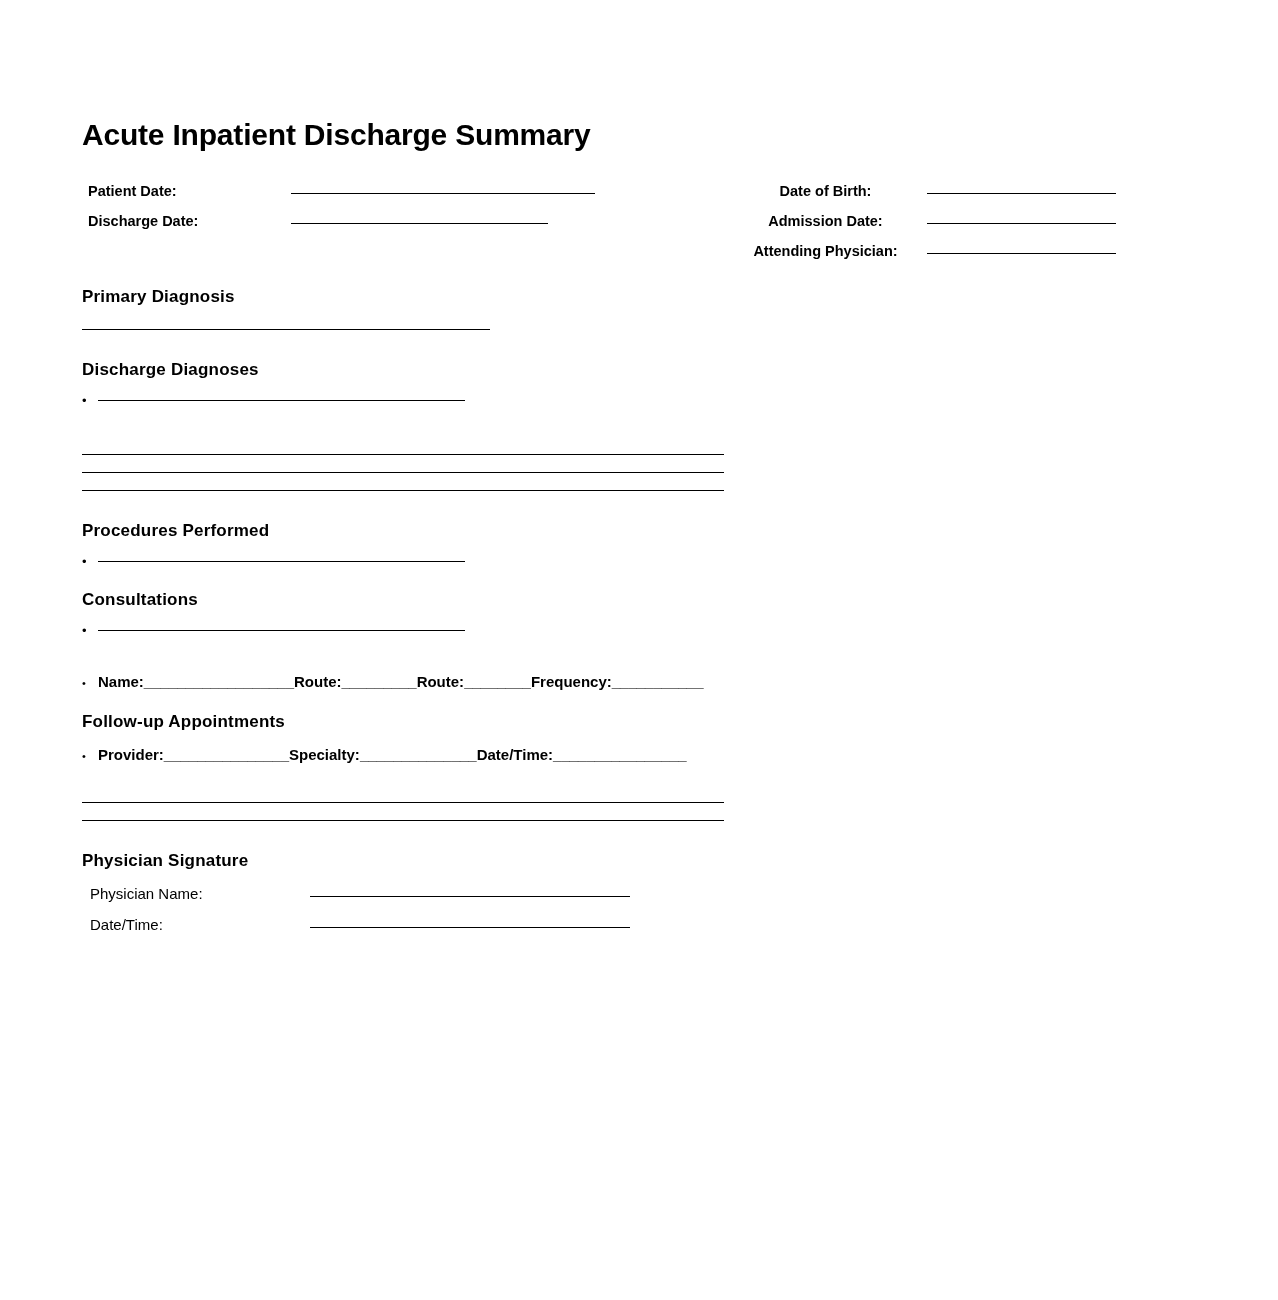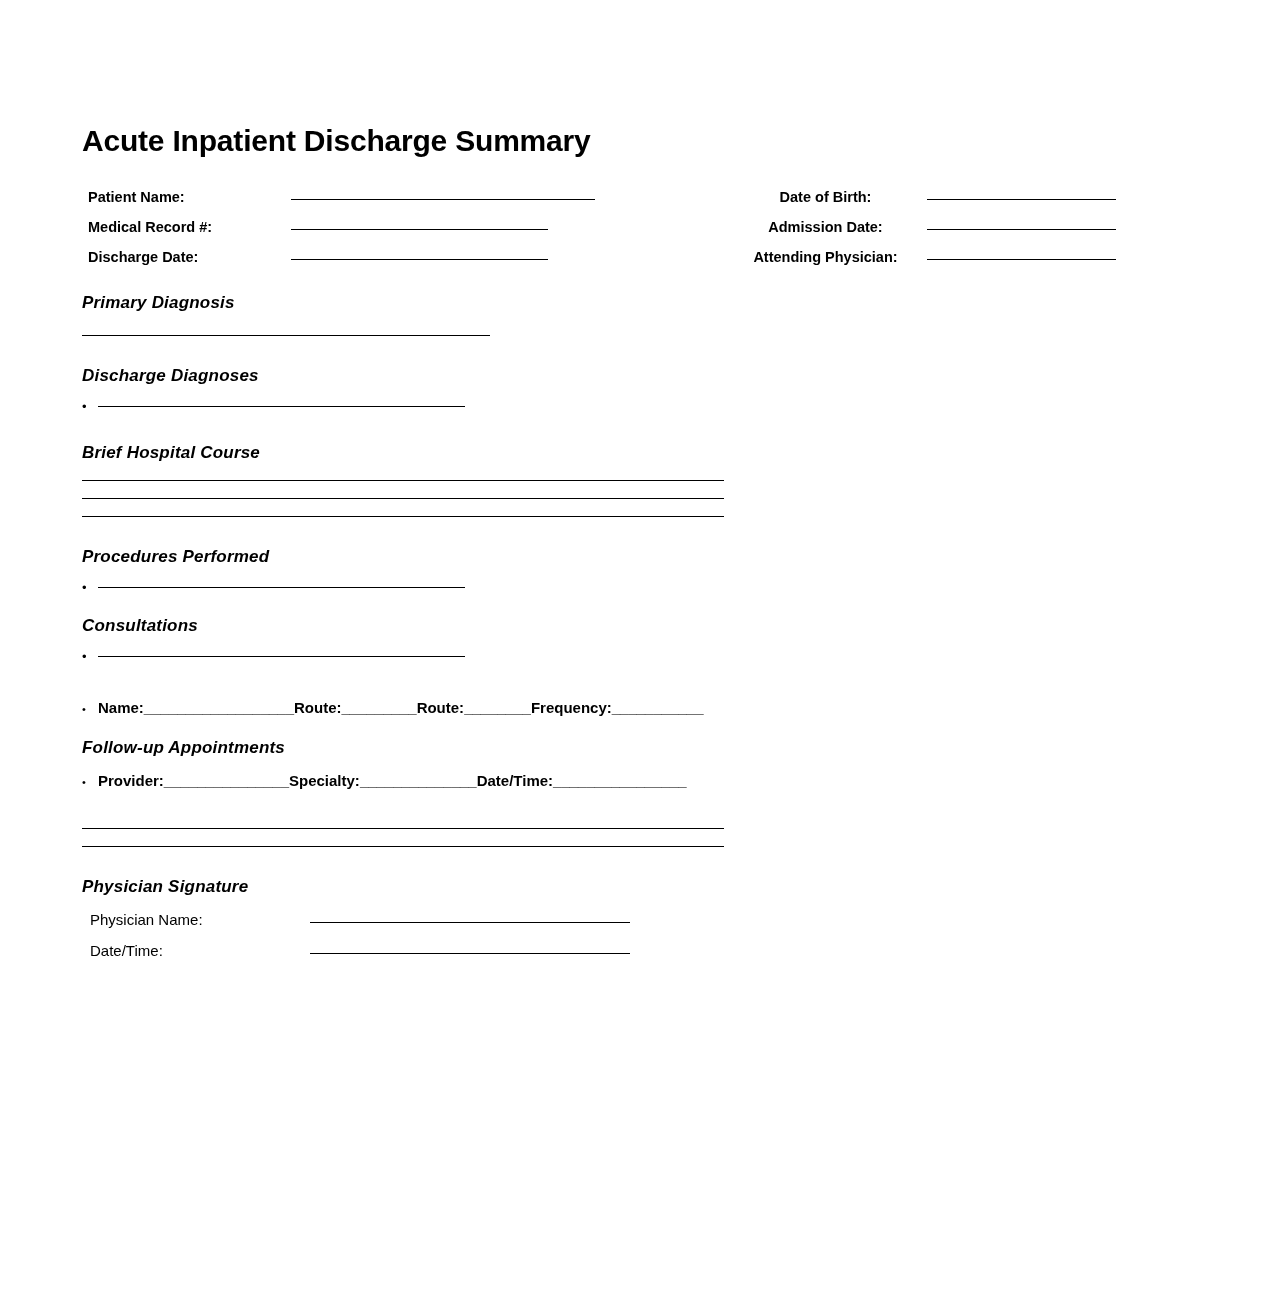--- a/index.html
+++ b/index.html
@@ -14,21 +14,21 @@
   .page {
     position: relative;
     width: 1278px;
     height: 1300px;
     background: #ffffff;
     overflow: hidden;
   }
   .doc {
     position: absolute;
     left: 82px;
-    top: 124px;
+    top: 118px;
     width: 1040px;
   }
 
   
   .doc-title {
     font-size: 30px;
     font-weight: bold;
     letter-spacing: -0.2px;
     line-height: 1.1;
     margin: 0 0 32px 0;
@@ -70,21 +70,20 @@
   .ml-304 { width: 304px; }
   .ml-257 { width: 257px; }
   .ml-189 { width: 189px; }
 
   
   .section-title {
     font-size: 17px;
     font-weight: bold;
     letter-spacing: 0.2px;
     margin: 0;
-    font-style: italic;
   }
 
   
   .rule {
     border-bottom: 1.6px solid #000;
     height: 0;
   }
   .rule-408 { width: 408px; }
   .rule-642 { width: 642px; }
 
@@ -155,28 +154,24 @@
 <div class="page">
   <div class="doc">
 
     <h1 class="doc-title">Acute Inpatient Discharge Summary</h1>
 
     <div class="meta">
 
       <div class="meta-col left">
 
         <div class="meta-row">
-          <span class="meta-label">Patient Name:</span>
+          <span class="meta-label">Patient Date:</span>
           <span class="meta-line ml-304"></span>
         </div>
 
-        <div class="meta-row">
-          <span class="meta-label">Medical Record #:</span>
-          <span class="meta-line ml-257"></span>
-        </div>
 
         <div class="meta-row">
           <span class="meta-label">Discharge Date:</span>
           <span class="meta-line ml-257"></span>
         </div>
 
       </div>
 
       <div class="meta-col right">
 
@@ -206,21 +201,20 @@
 
     <h2 class="section-title">Discharge Diagnoses</h2>
     <div class="gap-sm"></div>
     <div class="bullet-row">
       <span class="bullet-dot">•</span>
       <span class="bullet-rule"></span>
     </div>
 
     <div class="gap-lg"></div>
 
-    <h2 class="section-title">Brief Hospital Course</h2>
     <div class="rule-stack">
       <div class="rule rule-642"></div>
       <div class="rule rule-642"></div>
       <div class="rule rule-642"></div>
     </div>
 
     <div class="gap-lg"></div>
 
     <h2 class="section-title">Procedures Performed</h2>
     <div class="gap-sm"></div>

